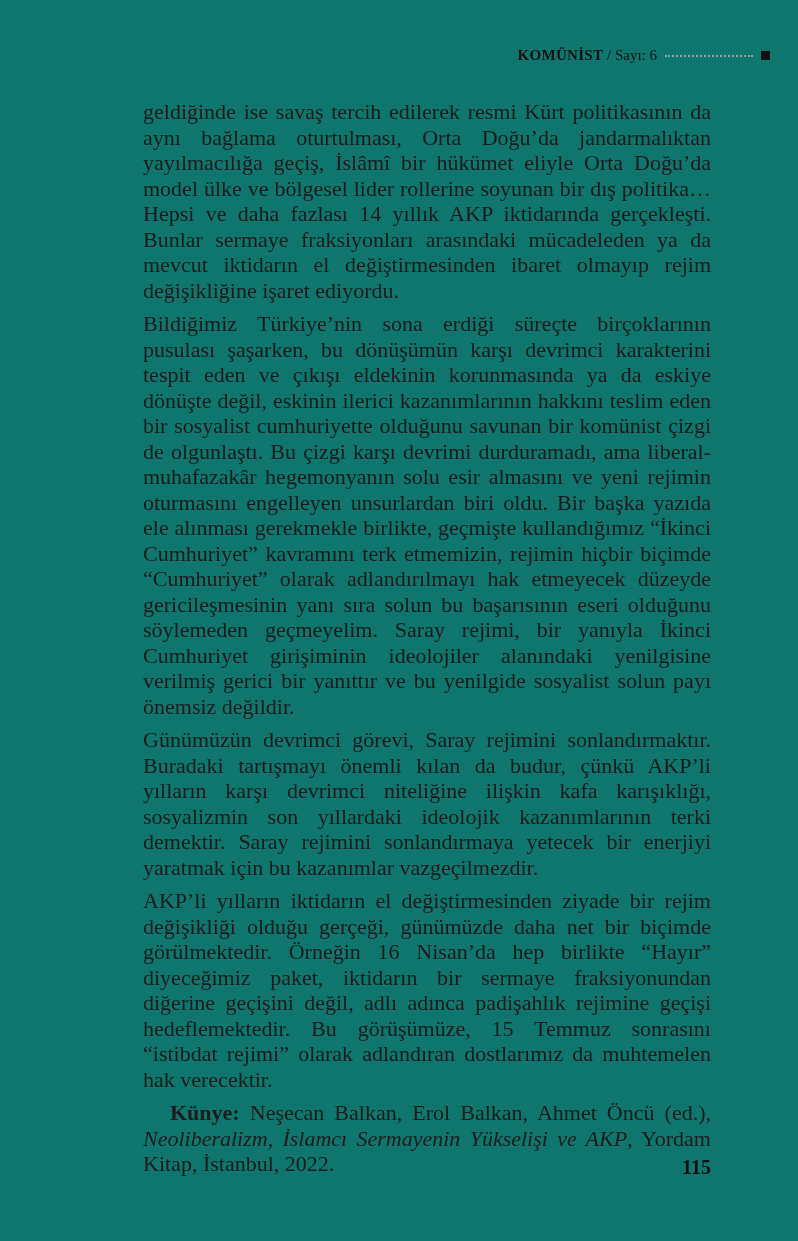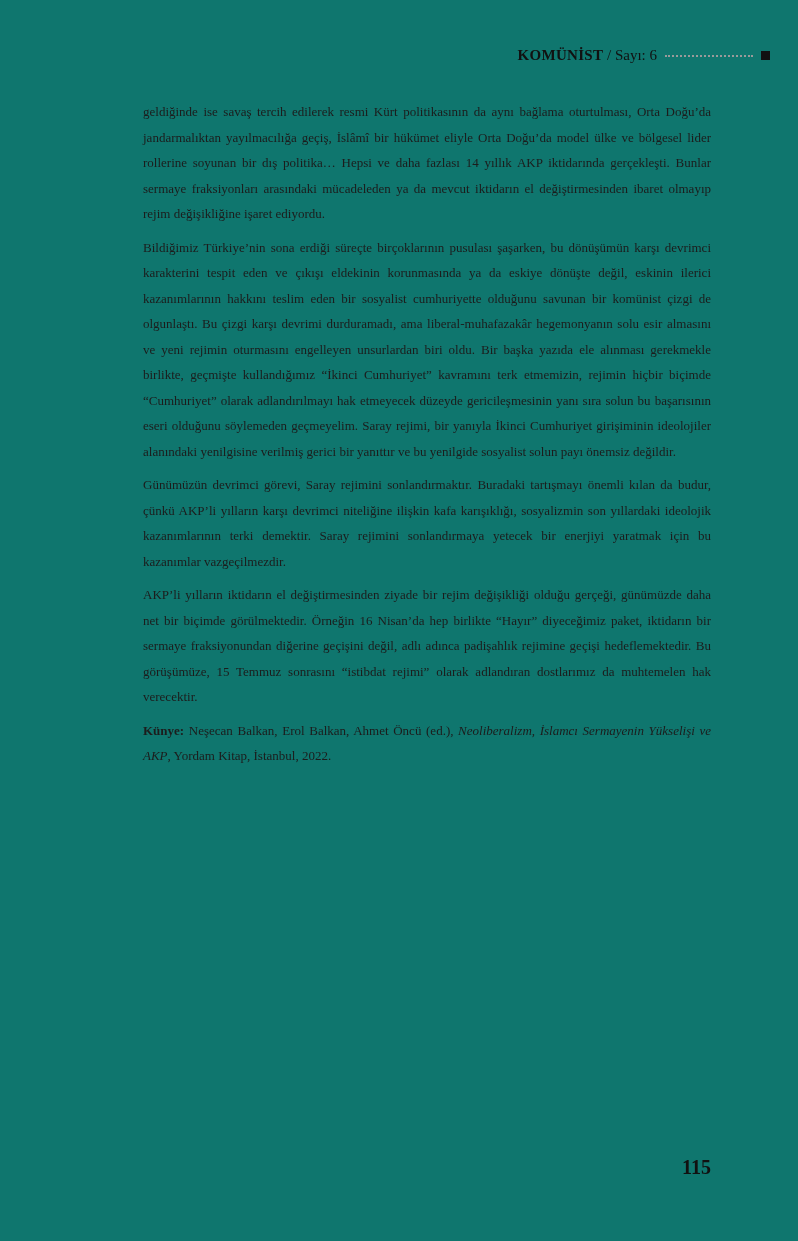--- a/index.html
+++ b/index.html
@@ -49,31 +49,32 @@
     width: 9px;
     height: 9px;
     background: #111;
   }
   
   .body-text {
     position: absolute;
     left: 143px;
     top: 99px;
     width: 568px;
-    font-size: 13px;
+    font-size: 22px;
     line-height: 25.5px;
     text-align: justify;
     color: #1c1c1c;
   }
   .body-text p {
     margin: 0 0 8px 0;
     hyphens: auto;
   }
   .kunye .kunye-label {
     font-weight: bold;
+    margin-left: 27px;
   }
   .kunye .kunye-book-title {
     font-style: italic;
   }
   
   .page-footer {
     position: absolute;
     right: 87px;
     bottom: 62px;
     font-size: 20px;

